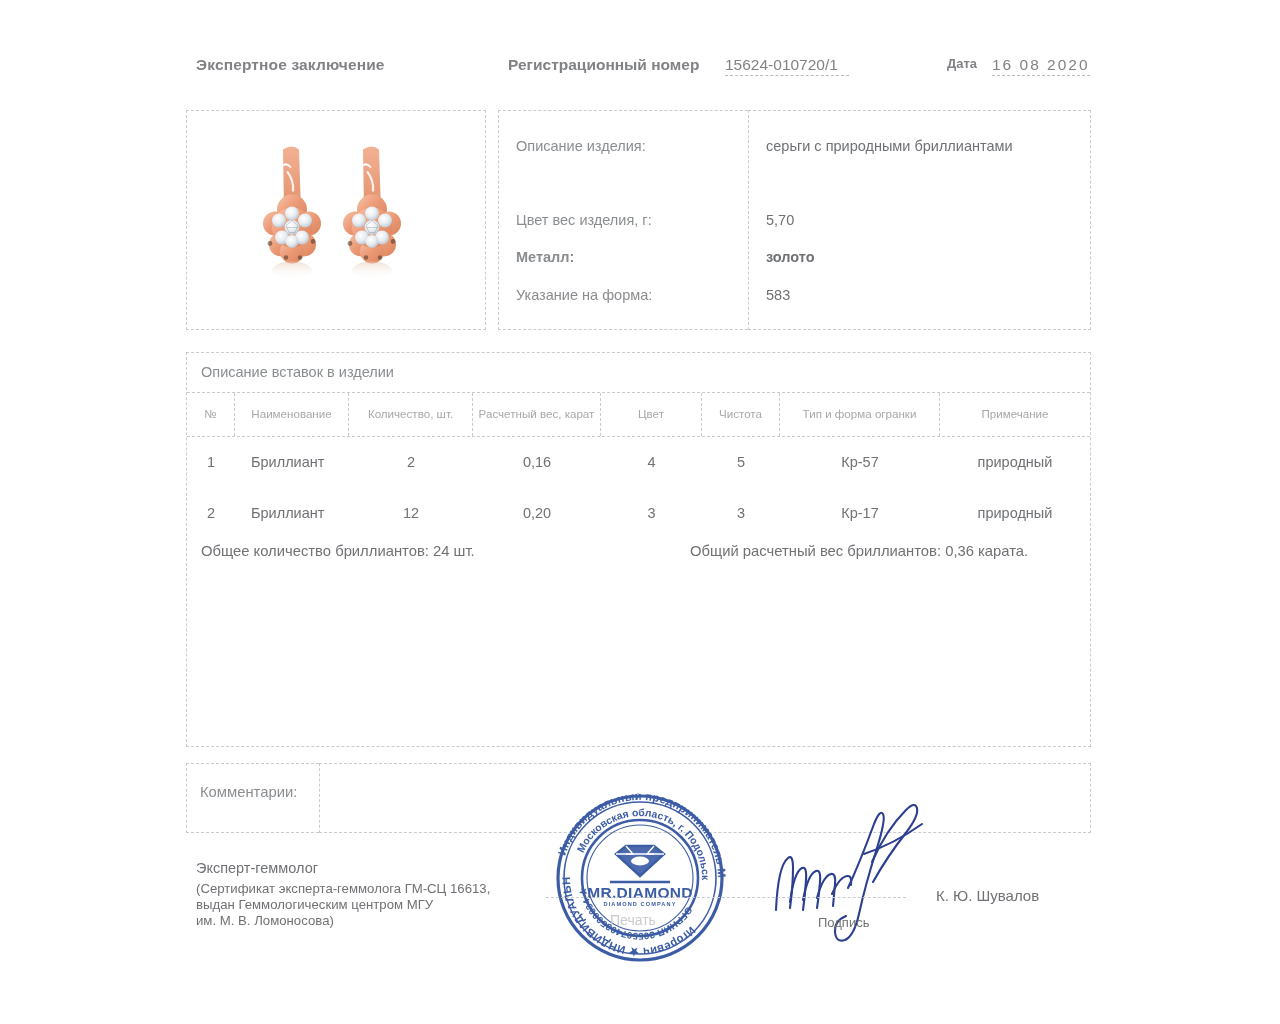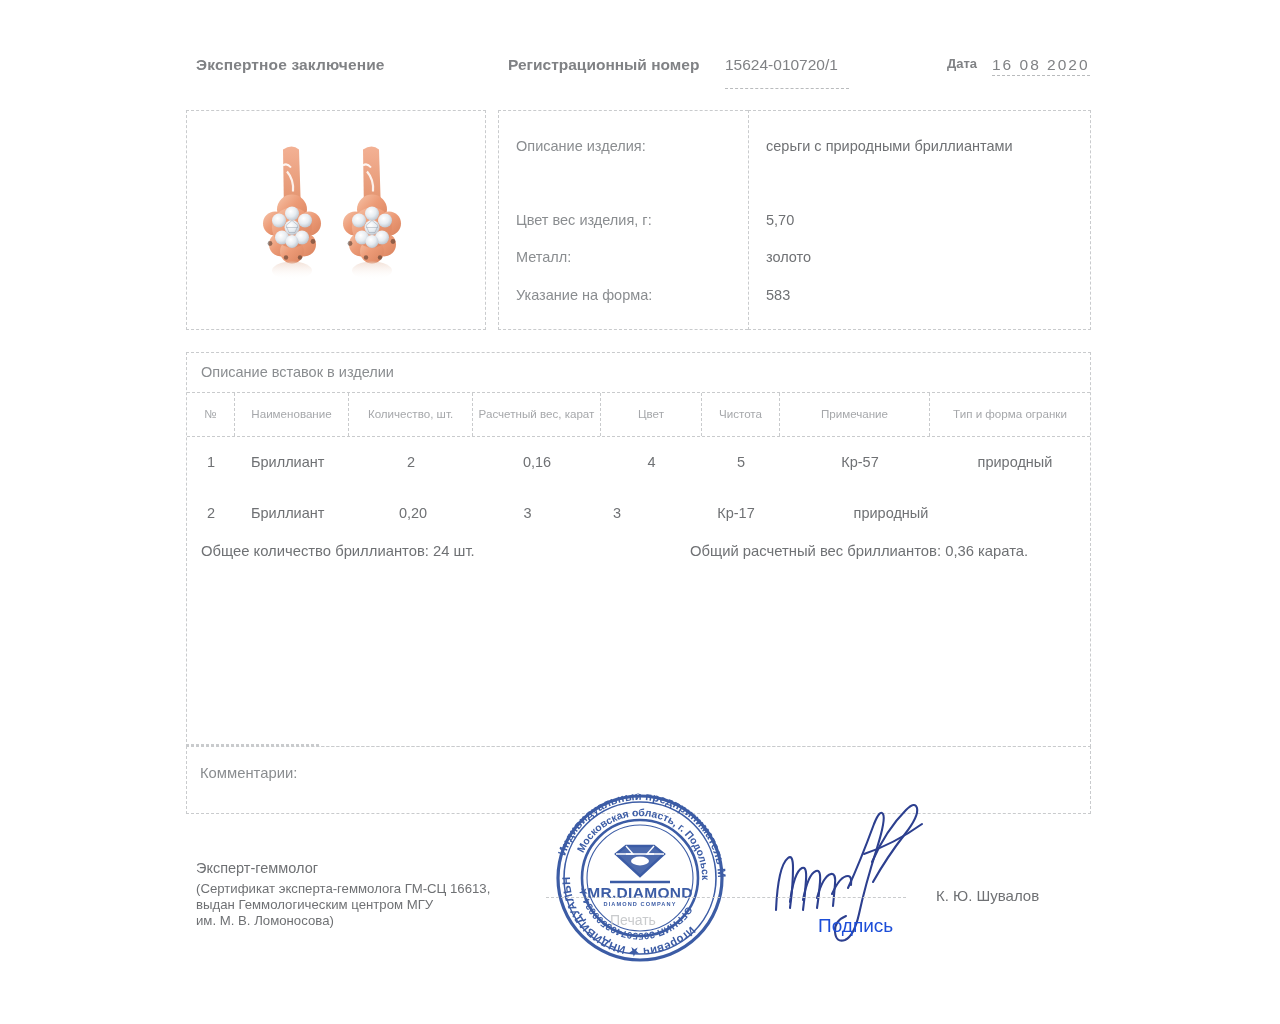--- a/index.html
+++ b/index.html
@@ -19,21 +19,21 @@
     position: absolute; left: 0; top: 0;
     font-size: 15.5px; font-weight: bold; color: #808285; letter-spacing: .15px;
   }
   .hdr-reg-label {
     position: absolute; left: 312px; top: 0;
     font-size: 15.5px; font-weight: bold; color: #808285;
   }
   .hdr-reg-val {
     position: absolute; left: 529px; top: 0;
     font-size: 15.5px; color: #808285;
-    border-bottom: 1px dashed #b9bbbd; padding-bottom: 14px; min-width: 124px;
+    border-bottom: 1px dashed #b9bbbd; padding-bottom: 1px; min-width: 124px;
   }
   .hdr-date-label {
     position: absolute; left: 751px; top: 0;
     font-size: 13px; font-weight: bold; color: #808285;
   }
   .hdr-date-val {
     position: absolute; left: 796px; top: 0;
     font-size: 15.5px; color: #808285; letter-spacing: 2px;
     border-bottom: 1px dashed #b9bbbd; padding-bottom: 1px; min-width: 96px;
   }
@@ -56,21 +56,21 @@
     position: relative;
   }
   .desc-values {
     flex: 1; border: 1px dashed #c9cbcd;
     position: relative;
   }
   .dv-row { position: absolute; left: 17px; font-size: 14.5px; color: #6f7174; white-space: nowrap;}
   .dl-row { position: absolute; left: 17px; font-size: 14.5px; color: #8a8d90; white-space: nowrap;}
   .r1 { top: 27px; }
   .r2 { top: 101px; }
-  .r3 { top: 138px; }
+  .r3 { top: 138px; font-weight: bold; }
   .r4 { top: 176px; }
 
   
   .earrings { position: absolute; left: 50%; top: 50%; transform: translate(-50%,-50%); }
 
   
   .inserts {
     position: absolute; left: 186px; top: 352px; width: 905px; height: 395px;
     border: 1px dashed #c9cbcd;
   }
@@ -109,23 +109,22 @@
   .td.name { justify-content: flex-start; padding-left: 16px; }
   .td.note { }
   .totals {
     position: absolute; left: 0; top: 190px; width: 100%; height: 34px; text-align: center;
   }
   .tot-l { position: absolute; left: 14px; top: 0; font-size: 14.8px; color: #6f7174; }
   .tot-r { position: absolute; left: 503px; top: 0; font-size: 14.8px; color: #6f7174; }
 
   
   .comments {
-    position: absolute; left: 186px; top: 744px; width: 905px; height: 70px;
+    position: absolute; left: 186px; top: 763px; width: 905px; height: 70px;
     display: flex;
-    flex-direction: column;
   }
   .cm-label-box {
     width: 133px; border: 1px dashed #c9cbcd; border-right: none;
     position: relative;
   }
   .cm-label {
     position: absolute; left: 13px; top: 20px;
     font-size: 14.8px; color: #8a8d90;
   }
   .cm-value-box { flex: 1; border: 1px dashed #c9cbcd; }
@@ -135,21 +134,21 @@
   .exp-title { position: absolute; left: 0; top: 0; font-size: 14.5px; color: #6f7174; }
   .exp-sub {
     position: absolute; left: 0; top: 21px; font-size: 13.2px; color: #6f7174;
     line-height: 16px; white-space: pre-line;
   }
   .sig-line {
     position: absolute; left: 350px; top: 37px; width: 360px;
     border-top: 1px dashed #c9cbcd;
   }
   .sig-caption {
-    position: absolute; left: 622px; top: 55px; font-size: 19px; color: #1d4ed8;
+    position: absolute; left: 622px; top: 55px; font-size: 13px; color: #737373;
   }
   .sig-name {
     position: absolute; left: 740px; top: 27px; font-size: 15px; color: #6f7174;
   }
 
   
   .stamp {
     position: absolute; left: 540px; top: 793px; width: 200px; height: 170px;
     pointer-events: none;
   }
@@ -298,39 +297,40 @@
     <div class="inserts-title">Описание вставок в изделии</div>
     <div class="thead-sep"></div>
 
     <div class="thead">
       <div class="th" style="width:48px">№</div>
       <div class="th" style="width:114px">Наименование</div>
       <div class="th" style="width:124px">Количество, шт.</div>
       <div class="th" style="width:128px">Расчетный вес, карат</div>
       <div class="th" style="width:101px">Цвет</div>
       <div class="th" style="width:78px">Чистота</div>
+      <div class="th" style="width:160px">Тип и форма огранки</div>
       <div class="th" style="width:150px">Примечание</div>
-      <div class="th" style="width:160px">Тип и форма огранки</div>
     </div>
     <div class="thead-bot"></div>
 
     <div class="trow" style="top:84px">
       <div class="td" style="width:48px">1</div>
       <div class="td name" style="width:114px">Бриллиант</div>
       <div class="td" style="width:124px">2</div>
       <div class="td" style="width:128px">0,16</div>
       <div class="td" style="width:101px">4</div>
       <div class="td" style="width:78px">5</div>
       <div class="td" style="width:160px">Кр-57</div>
       <div class="td note" style="width:150px">природный</div>
     </div>
 
     <div class="trow" style="top:135px">
       <div class="td" style="width:48px">2</div>
       <div class="td name" style="width:114px">Бриллиант</div>
+      <div class="td" style="width:124px">12</div>
       <div class="td" style="width:128px">0,20</div>
       <div class="td" style="width:101px">3</div>
       <div class="td" style="width:78px">3</div>
       <div class="td" style="width:160px">Кр-17</div>
       <div class="td note" style="width:150px">природный</div>
     </div>
 
     <div class="totals">
       <div class="tot-l">Общее количество бриллиантов: 24 шт.</div>
       <div class="tot-r">Общий расчетный вес бриллиантов: 0,36 карата.</div>

